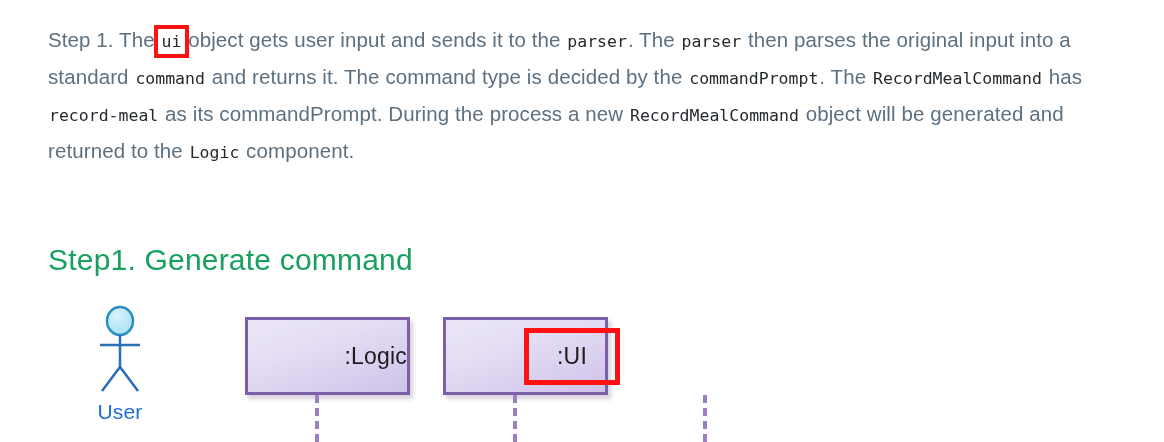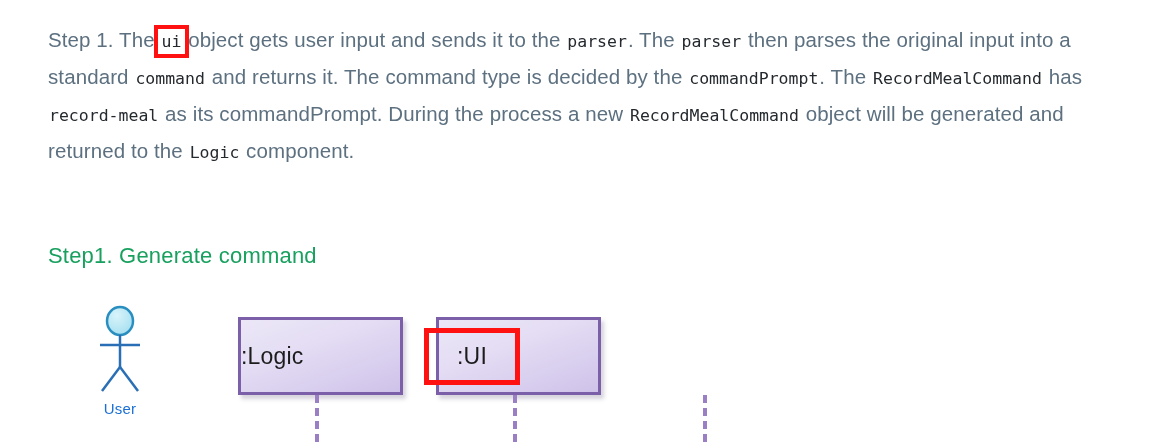--- a/index.html
+++ b/index.html
@@ -40,21 +40,21 @@
     outline: 4px solid #ff1111;
     outline-offset: 3px;
     z-index: 3;
   }
 
   
   #section-heading {
     position: absolute;
     left: 48px;
     top: 243px;
-    font-size: 22px;
+    font-size: 30px;
     color: #17a05e;
     letter-spacing: 0.2px;
     white-space: nowrap;
   }
 
   
   #diagram {
     position: absolute;
     left: 0;
     top: 290px;
@@ -67,47 +67,47 @@
     top: 15px;
     width: 64px;
     height: 90px;
   }
   #actor-label {
     position: absolute;
     left: 84px;
     top: 110px;
     width: 72px;
     text-align: center;
-    font-size: 15px;
+    font-size: 21px;
     color: #1a6fd4;
     letter-spacing: .2px;
   }
 
   .lane {
     position: absolute;
     top: 27px;
     width: 165px;
     height: 78px;
   }
   .lane.logic  { left: 233px; }
   .lane.ui     { left: 431px; }
   .lane.parser { left: 621px; }
 
   .obj-box {
     position: absolute;
-    left: 5px; top: 0;
+    left: 12px; top: 0;
     width: 100%;
     height: 100%;
     box-sizing: border-box;
     border: 3px solid #7b5fa8;
     background: linear-gradient(160deg, #ece7f7 0%, #e4ddf4 38%, #d6cbed 80%, #cfc2e9 100%);
     box-shadow: 3px 4px 4px rgba(120,110,140,0.30);
     display: flex;
     align-items: center;
-    justify-content: flex-start;
+    justify-content: flex-end;
   }
   .obj-label {
     font-size: 23px;
     color: #1c1c1c;
     letter-spacing: .2px;
     position: relative;
     z-index: 2;
   }
   .obj-label.boxed {
     outline: 5px solid #ff1111;

